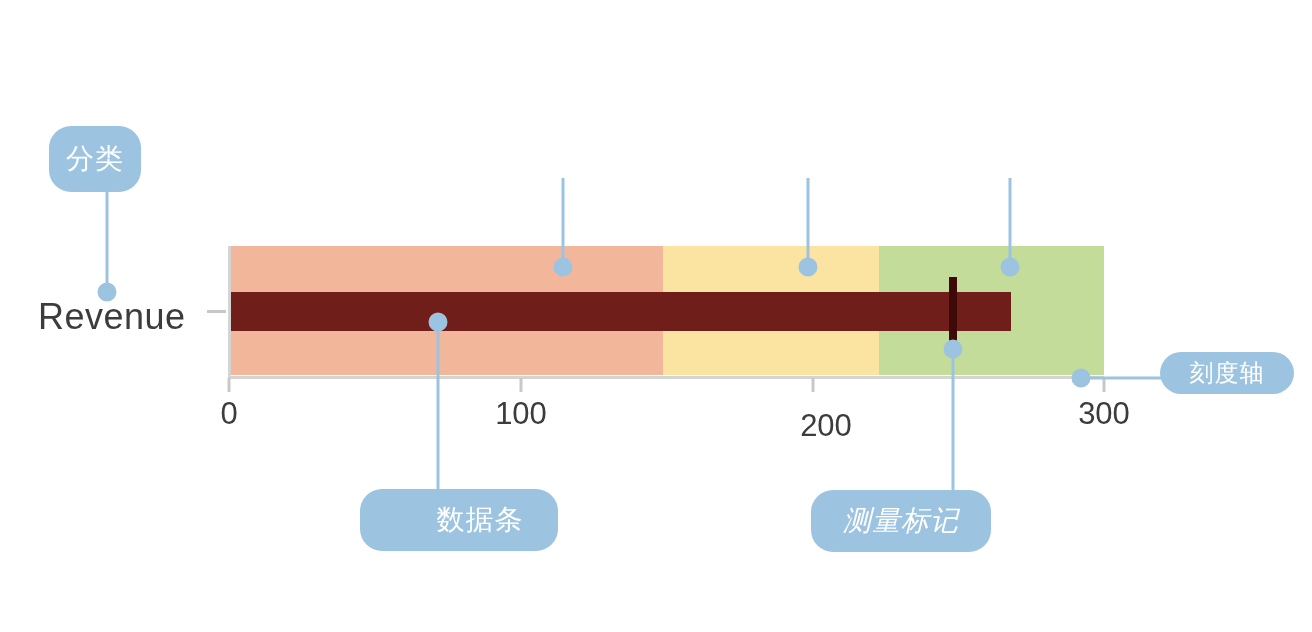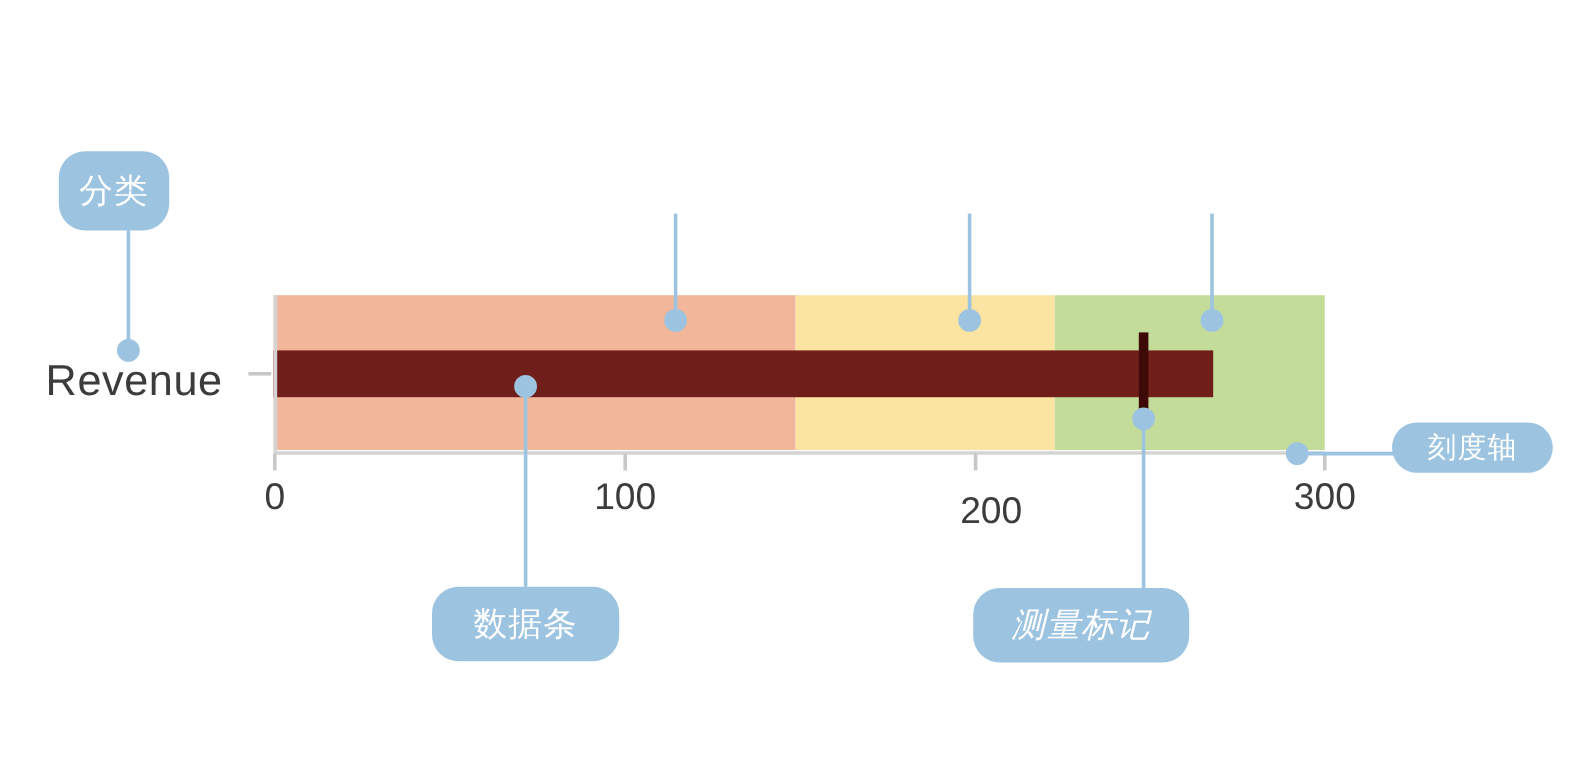--- a/index.html
+++ b/index.html
@@ -12,21 +12,21 @@
   svg.layer{position:absolute;left:0;top:0;width:1312px;height:632px;}
 
   .callout{
     position:absolute;background:#9cc3e0;border-radius:22px;
     color:#ffffff;display:flex;align-items:center;justify-content:center;
     white-space:nowrap;letter-spacing:1px;
   }
 
   #co-category{left:49px;top:126px;width:92px;height:66px;font-size:28px;}
   #co-bands{left:475px;top:108px;width:600px;height:70px;font-size:29px;}
-  #co-databar{left:360px;top:489px;width:156px;height:62px;font-size:28px;}
+  #co-databar{left:360px;top:489px;width:156px;height:62px;font-size:28px;padding-left:42px;}
   #co-marker{left:811px;top:490px;width:180px;height:62px;font-size:28px;font-style:italic;}
   #co-axis{left:1160px;top:352px;width:134px;height:42px;font-size:24px;}
 
   .cat-label{
     position:absolute;left:38px;top:296px;width:180px;
     text-align:left;font-size:36px;color:#3c3c3c;
     letter-spacing:0.5px;
   }
   .tick-label{
     position:absolute;font-size:31px;color:#3c3c3c;

